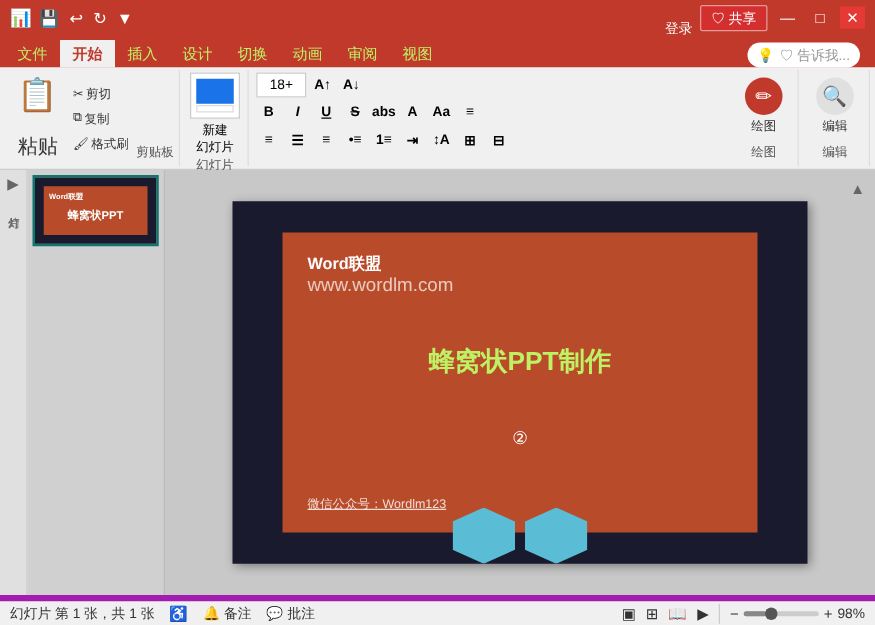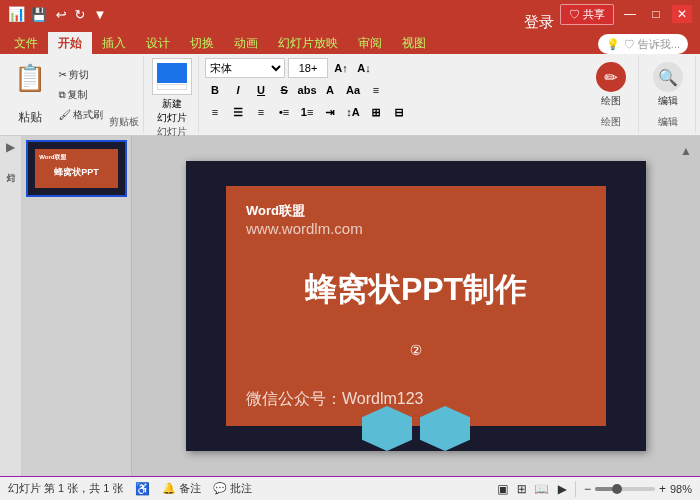--- a/index.html
+++ b/index.html
@@ -176,21 +176,21 @@
       background: #d0d0d0;
       border-right: 1px solid #bbb;
       display: flex;
       flex-direction: column;
       padding: 4px;
     }
     .slide-thumb {
       background: #1a1a2e;
       width: 100%;
       aspect-ratio: 16/9;
-      border: 2px solid #1d4ed8;
+      border: 2px solid #0f766e;
       display: flex;
       align-items: center;
       justify-content: center;
       cursor: pointer;
       position: relative;
     }
 
     
     .canvas-area {
       flex: 1;
@@ -214,35 +214,36 @@
       top: 50%;
       transform: translate(-50%, -50%);
       width: 380px;
       height: 240px;
       background: #b84c2a;
       display: flex;
       flex-direction: column;
       padding: 16px 20px;
     }
     .slide-title {
-      color: #ffffff;
-      font-size: 32px;
+      color: #bef264;
+      font-size: 21px;
       font-weight: bold;
       text-align: center;
       margin: auto 0;
     }
     .slide-circle {
       color: white;
       font-size: 14px;
       text-align: center;
     }
     .slide-footer {
       color: rgba(255,255,255,0.8);
-      font-size: 16px;
+      font-size: 10px;
       margin-top: auto;
+      text-decoration: underline;
     }
 
     
     .hex-arrows {
       position: absolute;
       bottom: 0;
       left: 50%;
       transform: translateX(-50%);
       display: flex;
       gap: 8px;
@@ -251,21 +252,21 @@
       width: 50px;
       height: 45px;
       background: #5bbcd6;
       clip-path: polygon(0% 25%, 50% 0%, 100% 25%, 100% 75%, 50% 100%, 0% 75%);
     }
 
     
     .status-bar {
       height: 24px;
       background: #f0f0f0;
-      border-top: 1px solid #a21caf;
+      border-top: 5px solid #a21caf;
       display: flex;
       align-items: center;
       justify-content: space-between;
       padding: 0 8px;
       font-size: 11px;
       color: #333;
     }
     .status-left { display: flex; align-items: center; gap: 12px; }
     .status-right { display: flex; align-items: center; gap: 8px; }
     .status-icon { font-size: 12px; cursor: pointer; }
@@ -300,21 +301,21 @@
       width: 20px; height: 18px;
       display: flex; align-items: center; justify-content: center;
       font-size: 12px; cursor: pointer; color: white;
     }
     .win-btn-close { background: #e53935; }
 
     .quick-access { display: flex; align-items: center; gap: 4px; }
     .qa-btn { font-size: 13px; color: white; cursor: pointer; padding: 0 2px; }
 
     .login-area { display: flex; align-items: center; gap: 6px; }
-    .login-btn { font-size: 15px; color: white; cursor: pointer; margin-top: 16px; }
+    .login-btn { font-size: 11px; color: white; cursor: pointer; margin-top: 16px; }
     .share-btn {
       background: #d32f2f;
       border: 1px solid rgba(255,255,255,0.5);
       color: white;
       font-size: 11px;
       padding: 2px 8px;
       cursor: pointer;
       border-radius: 2px;
       display: flex; align-items: center; gap: 3px;
     }
@@ -374,37 +375,36 @@
   </div>
 </div>
 
 <div class="ribbon-tabs">
   <div class="ribbon-tab">文件</div>
   <div class="ribbon-tab active">开始</div>
   <div class="ribbon-tab">插入</div>
   <div class="ribbon-tab">设计</div>
   <div class="ribbon-tab">切换</div>
   <div class="ribbon-tab">动画</div>
-  <div class="ribbon-tab">幻灯片放映</div>
   <div class="ribbon-tab">审阅</div>
   <div class="ribbon-tab">视图</div>
   <div style="flex:1; display:flex; align-items:center; justify-content:flex-end; padding-right:8px;">
     <div class="tell-me">
       <span>💡</span>
       <span>♡ 告诉我...</span>
     </div>
   </div>
 </div>
 
 <div class="ribbon-toolbar">
 
   <div class="clipboard-group">
     <div class="ribbon-btn" style="flex-direction:column; align-items:center; justify-content:center; padding:2px 6px;">
       <span style="font-size:26px;">📋</span>
-      <span style="font-size:12px;margin-top:15px;">粘贴</span>
+      <span style="font-size:16px;margin-top:15px;">粘贴</span>
     </div>
     <div style="display:flex; flex-direction:column; gap:2px; justify-content:center;">
       <div class="ribbon-btn" style="flex-direction:row; gap:2px;">
         <span>✂</span>
         <span style="font-size:10px;">剪切</span>
       </div>
       <div class="ribbon-btn" style="flex-direction:row; gap:2px;">
         <span>⧉</span>
         <span style="font-size:10px;">复制</span>
       </div>
@@ -425,23 +425,20 @@
         </div>
         <span style="font-size:10px; text-align:center; white-space:pre;">新建
 幻灯片</span>
       </div>
     </div>
     <span class="ribbon-group-label">幻灯片</span>
   </div>
 
   <div class="format-section">
     <div class="format-row">
-      <select class="format-select">
-        <option>宋体</option>
-      </select>
       <input class="format-number" value="18+" style="">
       <button class="fmt-btn">A↑</button>
       <button class="fmt-btn">A↓</button>
     </div>
     <div class="format-row">
       <button class="fmt-btn" style="font-weight:bold;">B</button>
       <button class="fmt-btn" style="font-style:italic;">I</button>
       <button class="fmt-btn" style="text-decoration:underline;">U</button>
       <button class="fmt-btn" style="text-decoration:line-through;">S</button>
       <button class="fmt-btn">abs</button>

